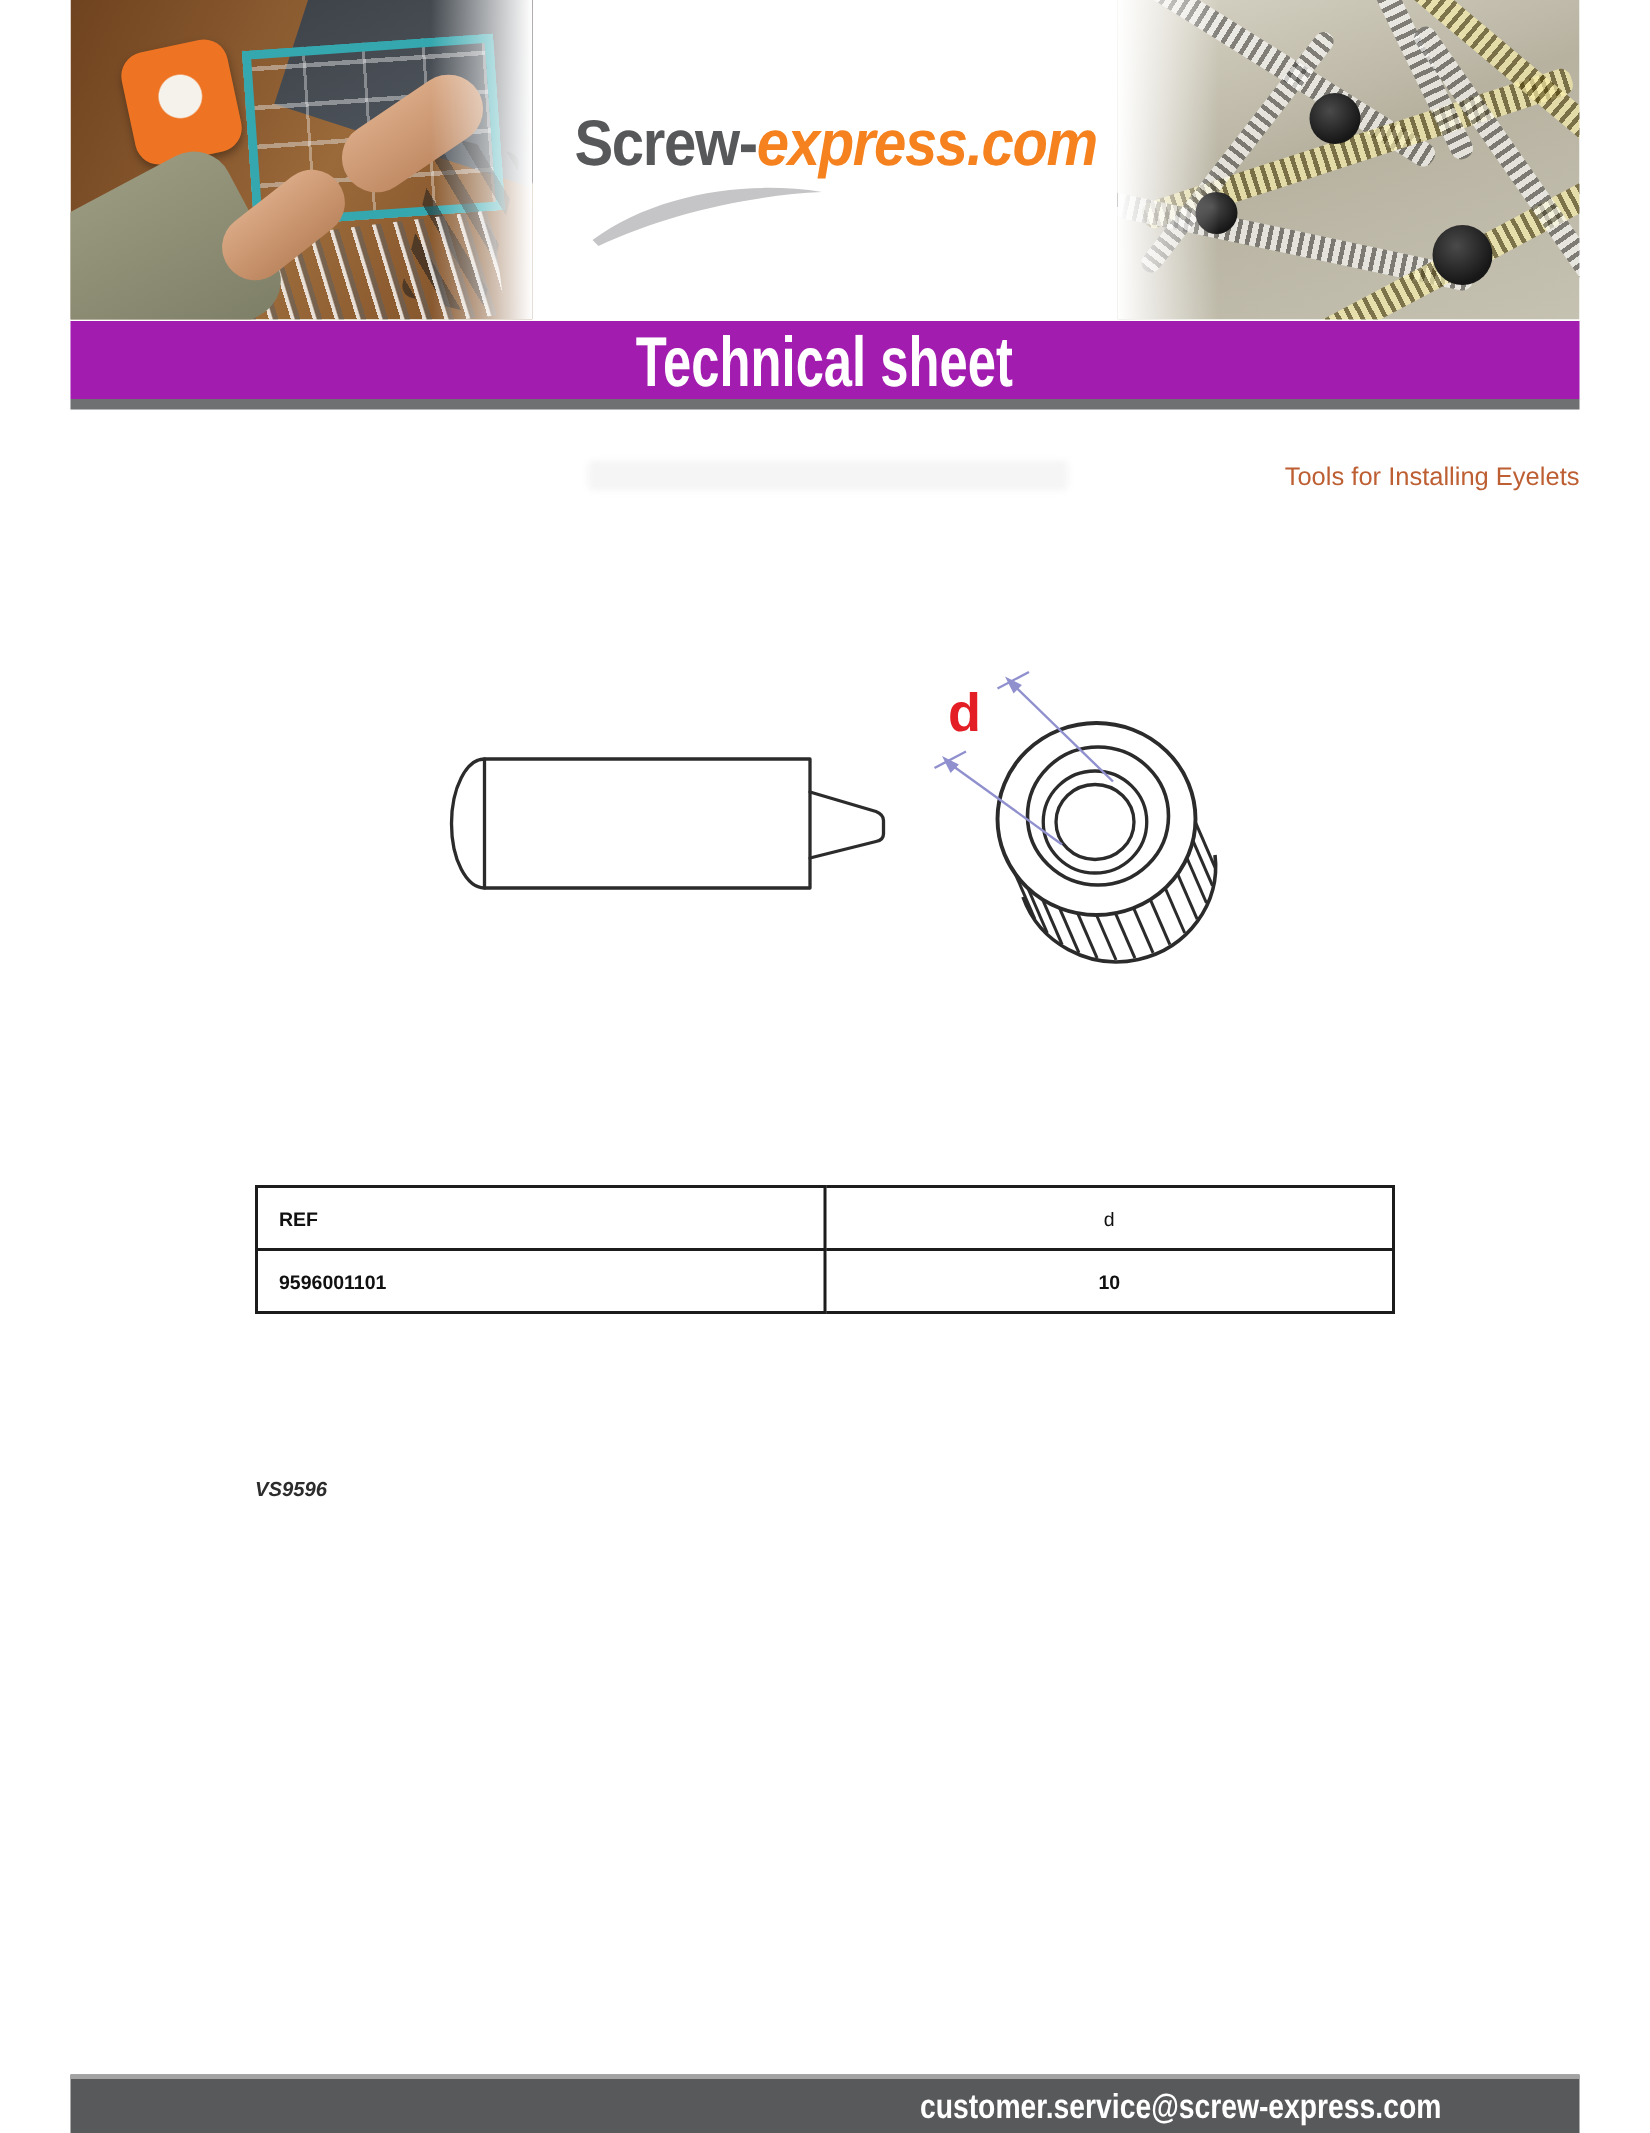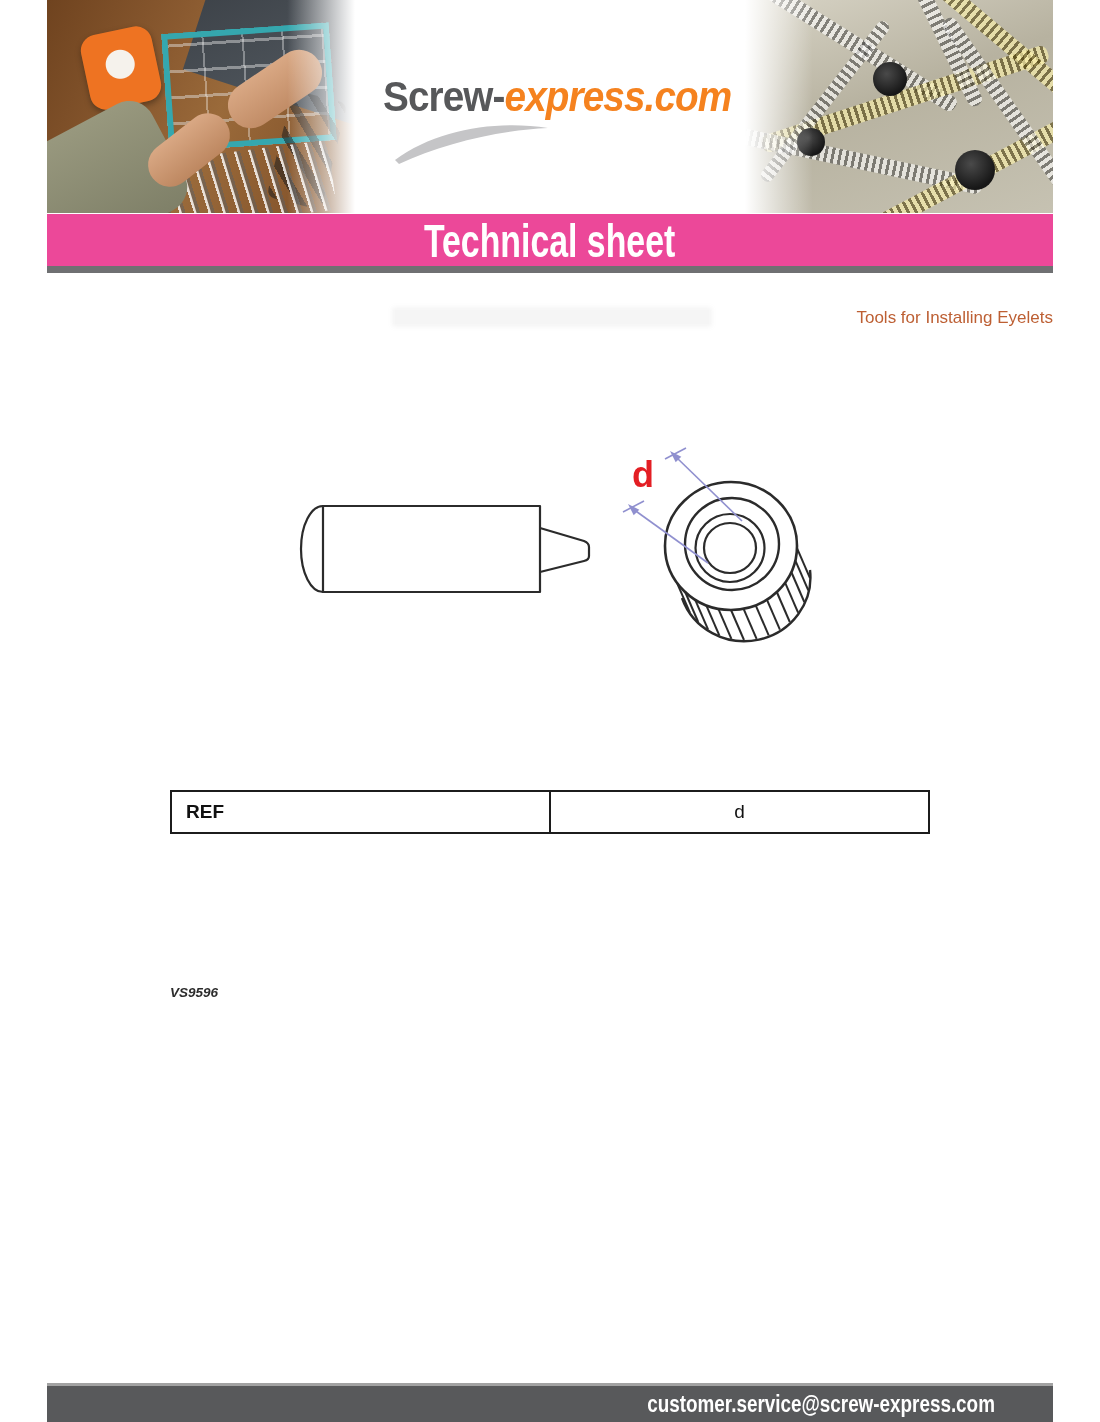--- a/index.html
+++ b/index.html
@@ -47,49 +47,49 @@
   .sc-fade { position:absolute; inset:0; background:linear-gradient(270deg, rgba(255,255,255,0) 78%, #ffffff 100%); }
 
   
   .logo-text { position:absolute; left:383px; top:72px; font-size:43px; font-weight:bold; letter-spacing:-1px;
                transform:scaleX(.9); transform-origin:left center; white-space:nowrap; }
   .logo-gray   { color:#57585a; }
   .logo-orange { color:#f5821f; font-style:italic; }
   .logo-swoosh { position:absolute; left:385px; top:116px; }
 
   
-  .banner { position:absolute; left:47px; top:214px; width:1006px; height:52px; background:#ec4899;
+  .banner { position:absolute; left:47px; top:214px; width:1006px; height:52px; background:#a21caf;
             display:flex; align-items:center; justify-content:center; }
   .banner-title { color:#ffffff; font-size:47px; font-weight:bold; letter-spacing:0px;
             transform:scaleX(.72); transform-origin:center; white-space:nowrap; }
   .banner-underline { position:absolute; left:47px; top:266px; width:1006px; height:7px; background:#6f7072; }
 
   
   .subtitle-row { position:absolute; left:47px; top:306px; width:1006px; height:24px;
                   display:flex; align-items:center; justify-content:flex-end; }
   .subtitle-watermark { position:absolute; left:345px; top:1px; width:320px; height:20px;
                   background:rgba(125,125,125,.08); filter:blur(2px); border-radius:3px; }
   .subtitle-text { position:relative; color:#bd5f33; font-size:17px; }
 
   
   .drawing { position:absolute; left:270px; top:425px; }
 
   
   table.spec { position:absolute; left:170px; top:790px; width:760px; border-collapse:collapse; table-layout:fixed; }
-  table.spec td { border:2px solid #1c1c1c; height:42px; font-size:19px; color:#111; padding:0 0 0 14px; vertical-align:middle; }
+  table.spec td { border:2px solid #1c1c1c; height:42px; font-size:13px; color:#111; padding:0 0 0 14px; vertical-align:middle; }
   table.spec td.c { text-align:center; padding:0; }
   td.ref-h { font-weight:bold; }
   td.ref   { font-weight:bold; }
   td.val   { font-weight:bold; }
 
   .doc-code { position:absolute; left:170px; top:985px; font-size:13.5px; font-weight:bold; font-style:italic; color:#2c2c2c; }
 
   
   .footer { position:absolute; left:47px; top:1383px; width:1006px; height:39px; background:#58595b;
-            border-top:3px solid #a2a2a2; display:flex; align-items:center; justify-content:flex-end; padding-right:58px; }
+            border-top:3px solid #a2a2a2; display:flex; align-items:center; justify-content:flex-end; padding-right:92px; }
   .footer-email { color:#ffffff; font-size:23px; font-weight:bold; transform:scaleX(.82); transform-origin:right center; white-space:nowrap; }
 </style>
 </head>
 <body>
 
 <div class="header">
 
   <div class="photo photo-left">
     <div class="wb-base"></div>
     <div class="wb-peg"></div>
@@ -181,20 +181,24 @@
   </g>
   <text x="632" y="487" font-family="Liberation Sans, sans-serif" font-size="36" font-weight="bold" fill="#e31e24">d</text>
 </svg>
 
 <table class="spec">
   <tbody>
       <tr>
     <td class="ref-h">REF</td>
     <td class="c">d</td>
   </tr>
+  <tr>
+    <td class="ref">9596001101</td>
+    <td class="c val">10</td>
+  </tr>
 </tbody>
   </table>
 
 <div class="doc-code">VS9596</div>
 
 <div class="footer">
   <span class="footer-email">customer.service@screw-express.com</span>
 </div>
 
 </body></html>

